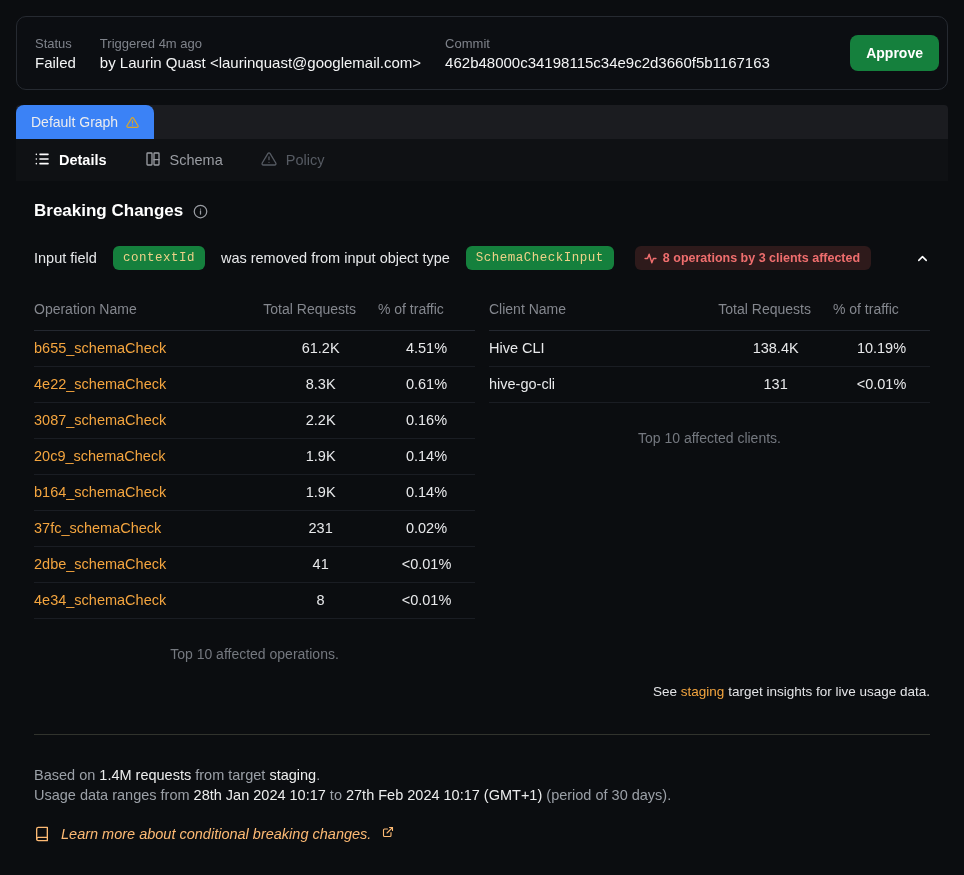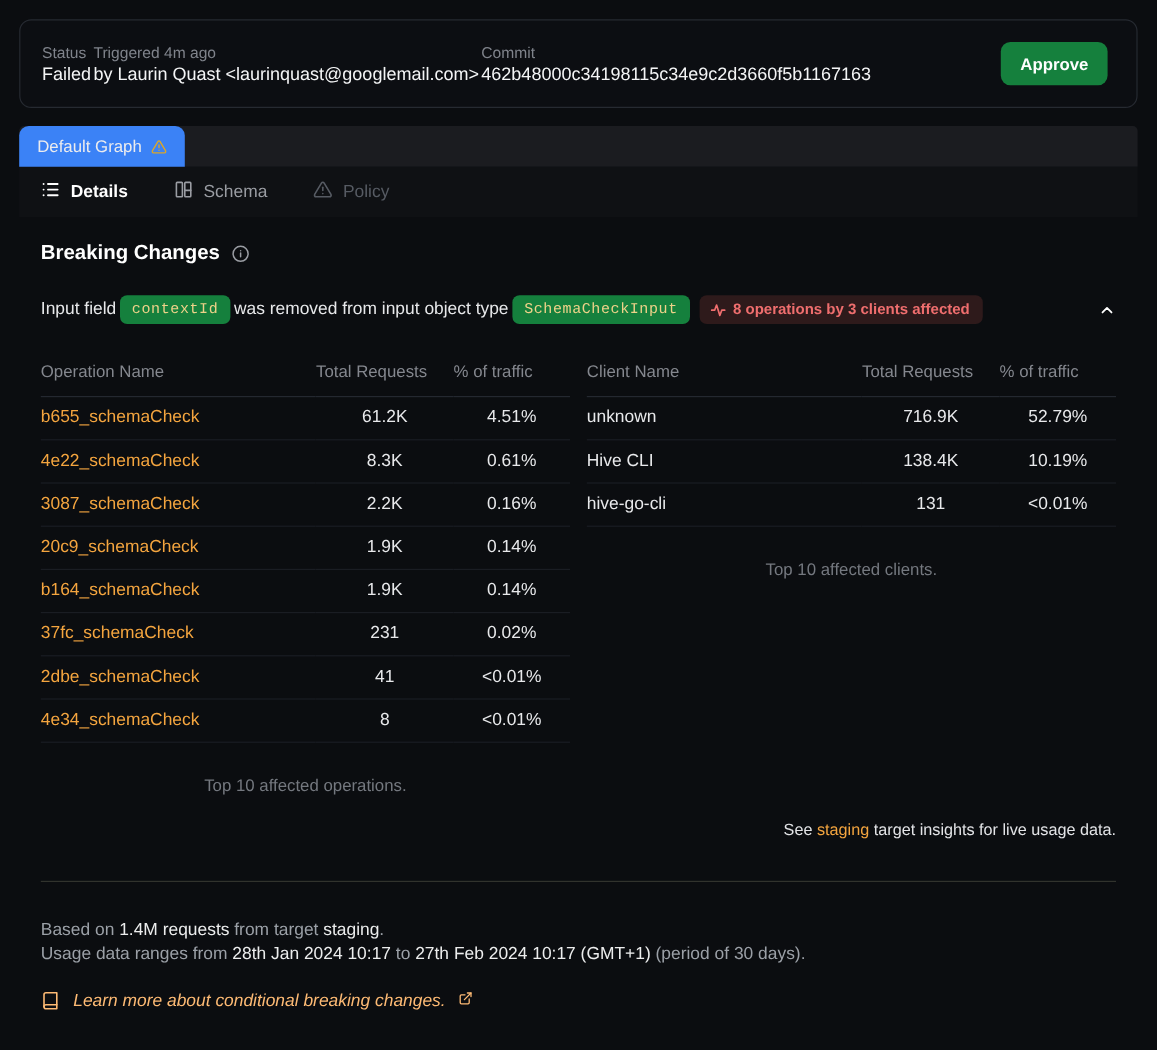--- a/index.html
+++ b/index.html
@@ -8,21 +8,21 @@
     background:#0b0d10;
     font-family:"Liberation Sans","DejaVu Sans",sans-serif;
     color:#e8e9eb;
     -webkit-font-smoothing:antialiased;
   }
   .page { padding:16px 16px 0; }
 
   
   .header-card {
     height:74px; background:#0c0e12; border:1px solid #262a31; border-radius:10px;
-    display:flex; align-items:center; padding:0 24px 0 18px; gap:2px;
+    display:flex; align-items:center; padding:0 8px 0 18px; gap:24px;
   }
   .hc-col .lbl { font-size:13px; color:#7f838b; margin-bottom:3px; }
   .hc-col .val { font-size:15px; color:#f4f5f6; }
   .approve-btn {
     margin-left:auto; background:#15803d; color:#fff; border:none; border-radius:8px;
     height:36px; padding:0 16px; font-size:14px; font-weight:bold; cursor:pointer;
     font-family:inherit;
   }
 
   
@@ -39,21 +39,21 @@
   .subnav-item.muted  { color:#9a9da3; }
   .subnav-item.dim    { color:#565b63; }
   .subnav-item svg { flex:none; }
 
   
   .content { padding:0 18px; }
   .section-title { margin-top:20px; display:flex; align-items:center; gap:10px; }
   .section-title h2 { font-size:17px; font-weight:bold; color:#fff; }
   .info-ico { color:#9a9da3; display:flex; cursor:pointer; }
 
-  .change-row { margin-top:25px; display:flex; align-items:center; gap:3px; font-size:14.5px; color:#e7e8ea; cursor:pointer; }
+  .change-row { margin-top:25px; display:flex; align-items:center; gap:16px; font-size:14.5px; color:#e7e8ea; cursor:pointer; }
   .code-chip {
     font-family:"Liberation Mono","DejaVu Sans Mono",monospace;
     font-size:12.5px; letter-spacing:.5px; color:#eed289; background:#15803d;
     padding:5px 10px; border-radius:6px; white-space:nowrap;
   }
   .affected-badge {
     margin-left:5px; display:flex; align-items:center; gap:6px;
     background:#2e1a1b; color:#ef6e6e; font-size:12.5px; font-weight:bold;
     padding:5px 11px 5px 9px; border-radius:6px; white-space:nowrap;
   }
@@ -247,25 +247,20 @@
         <table>
           <thead>
             <tr>
               <th style="width:52%">Client Name</th>
               <th style="width:26%">Total Requests</th>
               <th style="width:22%">% of traffic</th>
             </tr>
           </thead>
           <tbody>
               <tr>
-                <td>unknown</td>
-                <td>716.9K</td>
-                <td>52.79%</td>
-              </tr>
-              <tr>
                 <td>Hive CLI</td>
                 <td>138.4K</td>
                 <td>10.19%</td>
               </tr>
               <tr>
                 <td>hive-go-cli</td>
                 <td>131</td>
                 <td>&lt;0.01%</td>
               </tr>
             </tbody>

